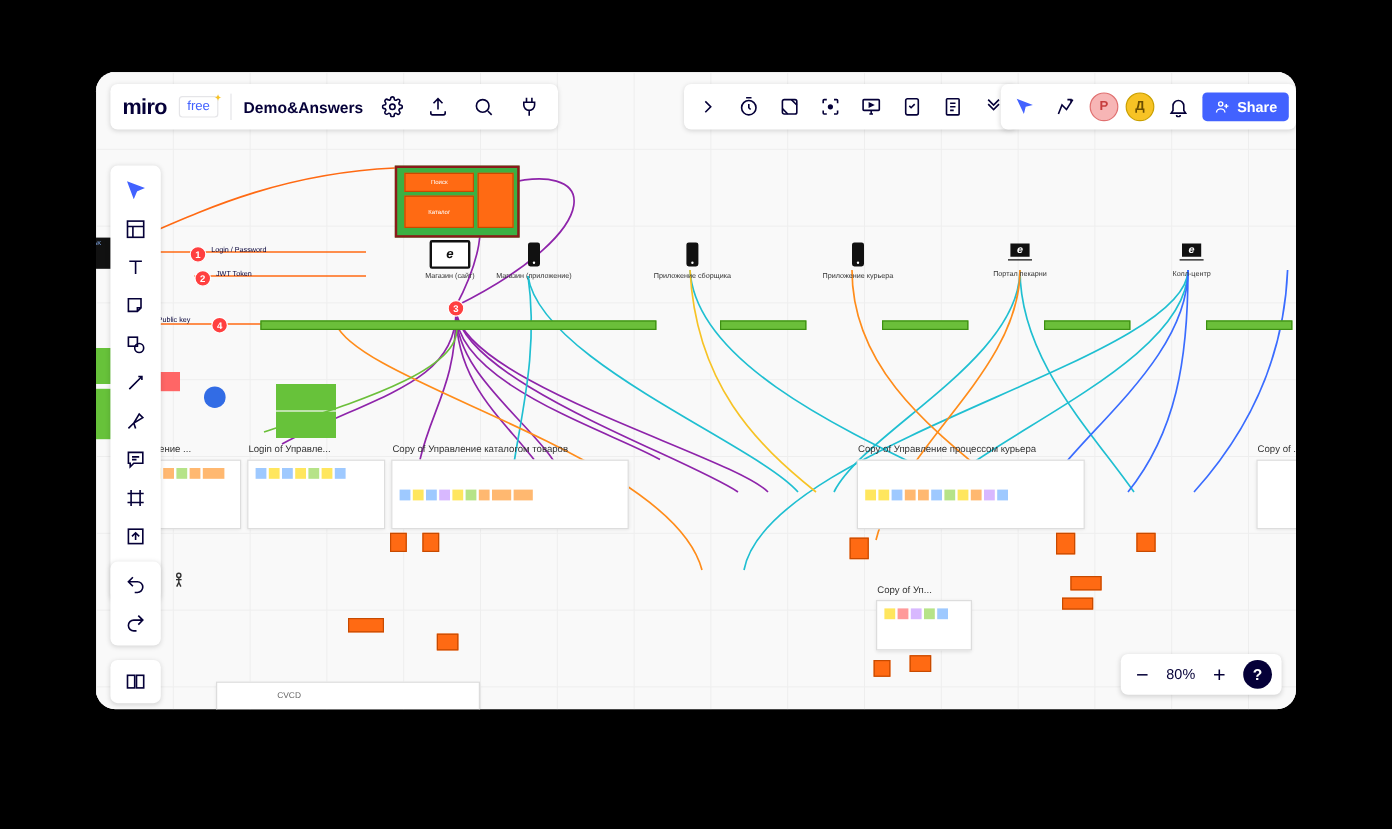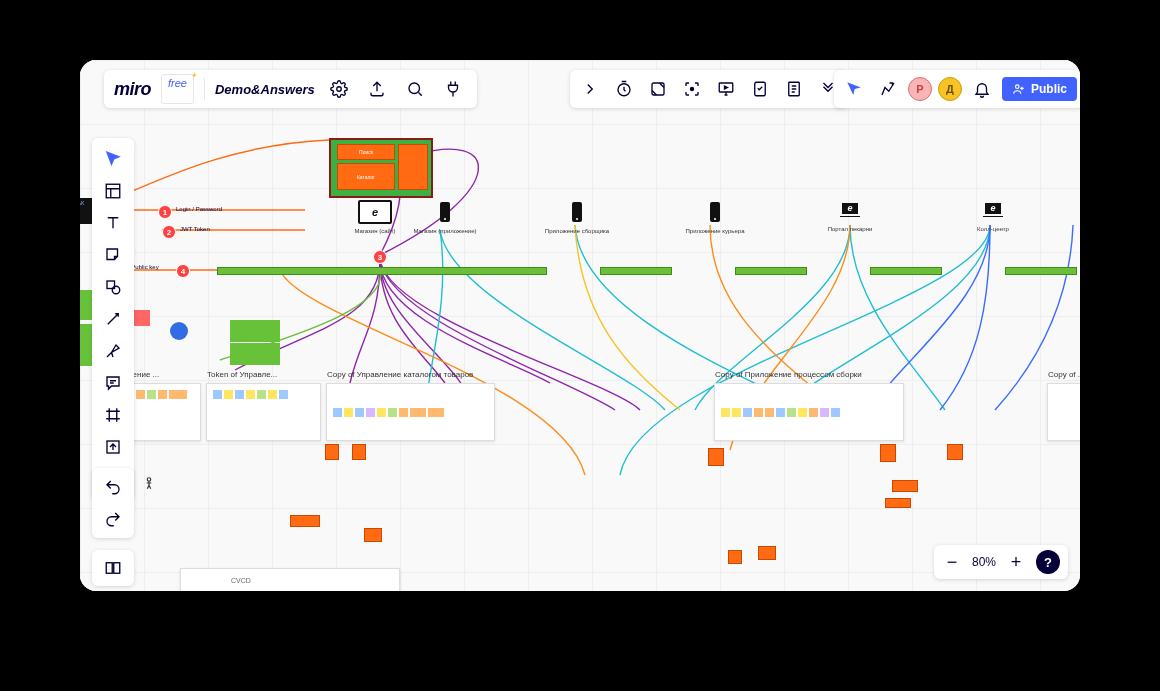--- a/index.html
+++ b/index.html
@@ -1,24 +1,24 @@
 <!DOCTYPE html>
 <html><head>
 <meta charset="utf-8">
 <style>
   * { box-sizing: border-box; margin: 0; padding: 0; }
   html, body { width: 100%; height: 100%; background: #000; font-family: -apple-system, BlinkMacSystemFont, "Segoe UI", Helvetica, Arial, sans-serif; }
   .frame { position: absolute; left: 80px; top: 60px; width: 1000px; height: 531px; background: #f8f8f8; border-radius: 16px; overflow: hidden; box-shadow: 0 20px 60px rgba(0,0,0,.5); }
   
   .topbar { position: absolute; top: 10px; height: 38px; background: #fff; border-radius: 6px; box-shadow: 0 1px 4px rgba(0,0,0,.15); display: flex; align-items: center; padding: 0 10px; gap: 10px; }
-  .topbar.left { left: 24px; font-style: italic; }
+  .topbar.left { left: 12px; }
   .topbar.center { left: 490px; padding: 0 6px; gap: 6px; }
   .topbar.right { left: 754px; padding: 0 6px; gap: 6px; }
   .logo { font-weight: 800; letter-spacing: -0.5px; font-size: 18px; color: #050038; }
-  .plan-badge { font-size: 11px; background:#fff; border:1px solid #e5e5e8; color:#4262ff; padding: 2px 6px 14px 6px; border-radius: 3px; position:relative;}
+  .plan-badge { font-size: 11px; background:#fff; border:1px solid #e5e5e8; color:#4262ff; padding: 2px 6px 2px 6px; border-radius: 3px; position:relative;}
   .plan-badge::after{content:"✦"; color:#f7c325; font-size:8px; position:absolute; top:-4px; right:-4px;}
   .divider { width: 1px; height: 22px; background: #e5e5e8; }
   .board-name { font-size: 13px; font-weight: 600; color: #050038; }
   .icon-btn { width: 28px; height: 28px; display: flex; align-items: center; justify-content: center; color: #050038; border-radius: 4px; cursor: pointer; }
   .icon-btn svg { width: 18px; height: 18px; stroke: currentColor; fill: none; stroke-width: 1.8; }
   .share-btn { background: #4262ff; color:#fff; font-size: 12px; font-weight:600; padding: 5px 10px; border-radius: 4px; display:flex; align-items:center; gap:5px; cursor:pointer;}
   .avatar { width: 24px; height: 24px; border-radius: 50%; display:flex; align-items:center; justify-content:center; font-size:11px; font-weight:700; color:#fff;}
   .av1 { background:#f7b5b5; color:#c73e3e; border:1.5px solid #e07070;}
   .av2 { background:#f7c325; color:#6b4e00; border:1.5px solid #caa000;}
   
@@ -205,65 +205,75 @@
           <div class="ms c-y"></div>
           <div class="ms c-b"></div>
           <div class="ms c-y"></div>
           <div class="ms c-o"></div>
           <div class="ms c-g"></div>
           <div class="ms c-o"></div>
           <div class="ms c-o" style="width:18px;"></div>
         </div>
     </div>
     <div class="abs frame-card" style="left:126px;top:323px;width:115px;height:58px;">
-      <span class="frame-title">Token of Управле...</span>
+      <span class="frame-title">Login of Управле...</span>
       <div class="mini-stickers">
           <div class="ms c-b"></div>
           <div class="ms c-y"></div>
           <div class="ms c-b"></div>
           <div class="ms c-y"></div>
           <div class="ms c-g"></div>
           <div class="ms c-y"></div>
           <div class="ms c-b"></div>
         </div>
     </div>
-    <div class="abs frame-card" style="left:246px;top:323px;width:169px;height:58px;">
+    <div class="abs frame-card" style="left:246px;top:323px;width:198px;height:58px;">
       <span class="frame-title">Copy of Управление каталогом товаров</span>
       <div class="mini-stickers" style="padding-top:24px;">
           <div class="ms c-b"></div>
           <div class="ms c-y"></div>
           <div class="ms c-b"></div>
           <div class="ms c-p"></div>
           <div class="ms c-y"></div>
           <div class="ms c-g"></div>
           <div class="ms c-o"></div>
           <div class="ms c-o" style="width:16px;"></div>
           <div class="ms c-o" style="width:16px;"></div>
         </div>
     </div>
     <div class="abs frame-card" style="left:634px;top:323px;width:190px;height:58px;">
-      <span class="frame-title">Copy of Приложение процессом сборки</span>
+      <span class="frame-title">Copy of Управление процессом курьера</span>
       <div class="mini-stickers" style="padding-top:24px;">
           <div class="ms c-y"></div>
           <div class="ms c-y"></div>
           <div class="ms c-b"></div>
           <div class="ms c-o"></div>
           <div class="ms c-o"></div>
           <div class="ms c-b"></div>
           <div class="ms c-g"></div>
           <div class="ms c-y"></div>
           <div class="ms c-o"></div>
           <div class="ms c-p"></div>
           <div class="ms c-b"></div>
         </div>
     </div>
     <div class="abs frame-card" style="left:967px;top:323px;width:35px;height:58px;">
       <span class="frame-title">Copy of ...</span>
     </div>
 
+    <div class="abs frame-card" style="left:650px;top:440px;width:80px;height:42px;">
+      <span class="frame-title">Copy of Уп...</span>
+      <div class="mini-stickers">
+          <div class="ms c-y"></div>
+          <div class="ms c-r"></div>
+          <div class="ms c-p"></div>
+          <div class="ms c-g"></div>
+          <div class="ms c-b"></div>
+        </div>
+    </div>
 
     <div class="abs orange-box" style="left:245px;top:384px;width:14px;height:16px;"></div>
     <div class="abs orange-box" style="left:272px;top:384px;width:14px;height:16px;"></div>
     <div class="abs orange-box" style="left:210px;top:455px;width:30px;height:12px;"></div>
     <div class="abs orange-box" style="left:284px;top:468px;width:18px;height:14px;"></div>
     <div class="abs orange-box" style="left:628px;top:388px;width:16px;height:18px;"></div>
     <div class="abs orange-box" style="left:648px;top:490px;width:14px;height:14px;"></div>
     <div class="abs orange-box" style="left:678px;top:486px;width:18px;height:14px;"></div>
     <div class="abs orange-box" style="left:800px;top:384px;width:16px;height:18px;"></div>
     <div class="abs orange-box" style="left:812px;top:420px;width:26px;height:12px;"></div>
@@ -381,21 +391,21 @@
     <div class="icon-btn">
         <svg viewBox="0 0 24 24">
           <path d="M18 16v-5a6 6 0 1 0-12 0v5l-2 3h16zM10 21a2 2 0 0 0 4 0"></path>
         </svg>
       </div>
     <div class="share-btn">
       <svg viewBox="0 0 24 24" style="width:14px;height:14px;stroke:#fff;fill:none;stroke-width:2;">
           <circle cx="9" cy="8" r="3"></circle>
           <path d="M3 20c0-3 3-5 6-5s6 2 6 5M17 8v6M14 11h6"></path>
         </svg>
-      <span>Public</span>
+      <span>Share</span>
     </div>
   </div>
 
   <div class="tool-rail">
     <div class="item sel">
         <svg viewBox="0 0 24 24">
           <path d="M4 3l6 16 3-7 7-3z" fill="#4262ff" stroke="#4262ff"></path>
         </svg>
       </div>
     <div class="item">

